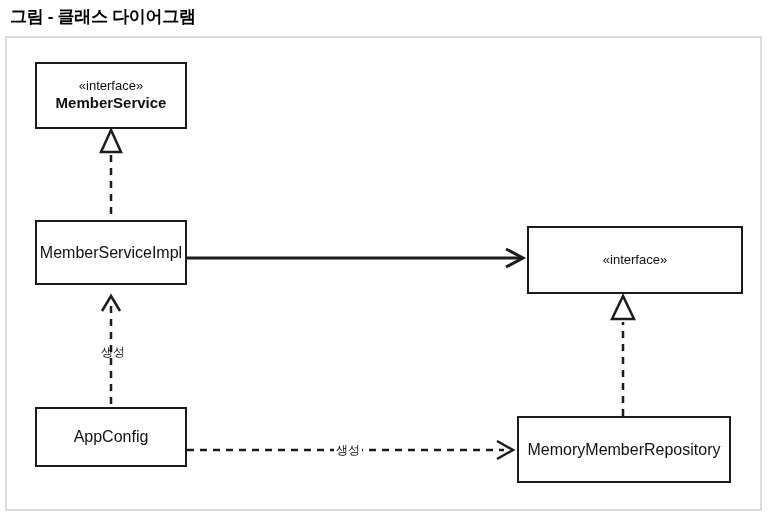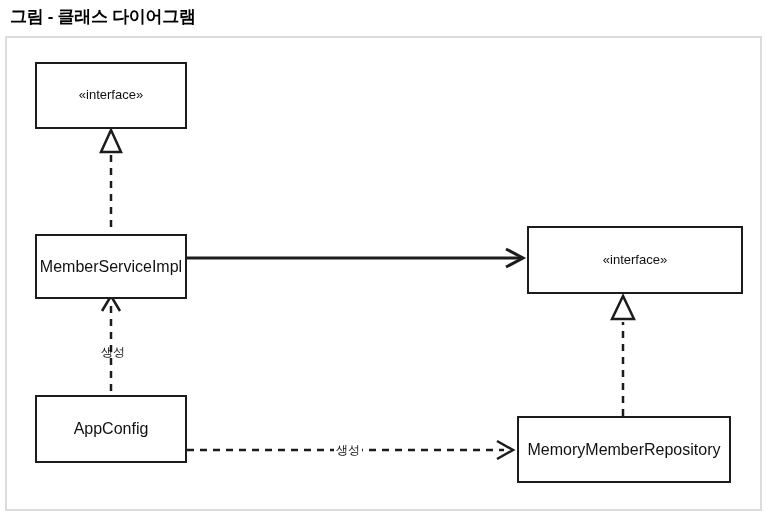--- a/index.html
+++ b/index.html
@@ -33,23 +33,23 @@
     display: flex; flex-direction: column;
     align-items: center; justify-content: center;
     color: #111111; text-align: center;
     line-height: 1.25;
   }
   .class-box .stereotype { font-size: 13px; font-weight: normal; }
   .class-box .class-name-bold { font-size: 15px; font-weight: bold; }
   .class-box .class-name { font-size: 16px; font-weight: normal; }
 
   .box-member-service        { left: 35px;  top: 62px;  width: 152px; height: 67px; }
-  .box-member-service-impl   { left: 35px;  top: 234px; width: 152px; height: 65px; }
+  .box-member-service-impl   { left: 35px;  top: 220px; width: 152px; height: 65px; }
   .box-member-repository     { left: 527px; top: 226px; width: 216px; height: 68px; }
-  .box-app-config            { left: 35px;  top: 395px; width: 152px; height: 68px; }
+  .box-app-config            { left: 35px;  top: 407px; width: 152px; height: 60px; }
   .box-memory-member-repo    { left: 517px; top: 416px; width: 214px; height: 67px; }
 
   .edge-label {
     position: absolute;
     font-size: 12px; color: #111111;
     transform: translate(-50%, -50%);
     white-space: nowrap;
   }
   .edge-label.on-horizontal { background: #ffffff; padding: 0 2px; }
   .label-create-vertical   { left: 113px; top: 352px; }
@@ -81,20 +81,21 @@
     <path d="M 111 417 L 111 302" stroke="#1c1c1c" stroke-width="2.5" stroke-dasharray="7 6" fill="none"></path>
     <polyline points="102,311 111,296 120,311" fill="none" stroke="#1c1c1c" stroke-width="2.5"></polyline>
 
     
     <path d="M 187 450 L 504 450" stroke="#1c1c1c" stroke-width="2.5" stroke-dasharray="7 6" fill="none"></path>
     <polyline points="497,441 513,450 497,459" fill="none" stroke="#1c1c1c" stroke-width="2.5"></polyline>
   </svg>
 
   <div class="class-box box-member-service">
     <div class="stereotype">«interface»</div>
+    <div class="class-name-bold">MemberService</div>
   </div>
 
   <div class="class-box box-member-service-impl">
     <div class="class-name">MemberServiceImpl</div>
   </div>
 
   <div class="class-box box-member-repository">
     <div class="stereotype">«interface»</div>
   </div>
 

